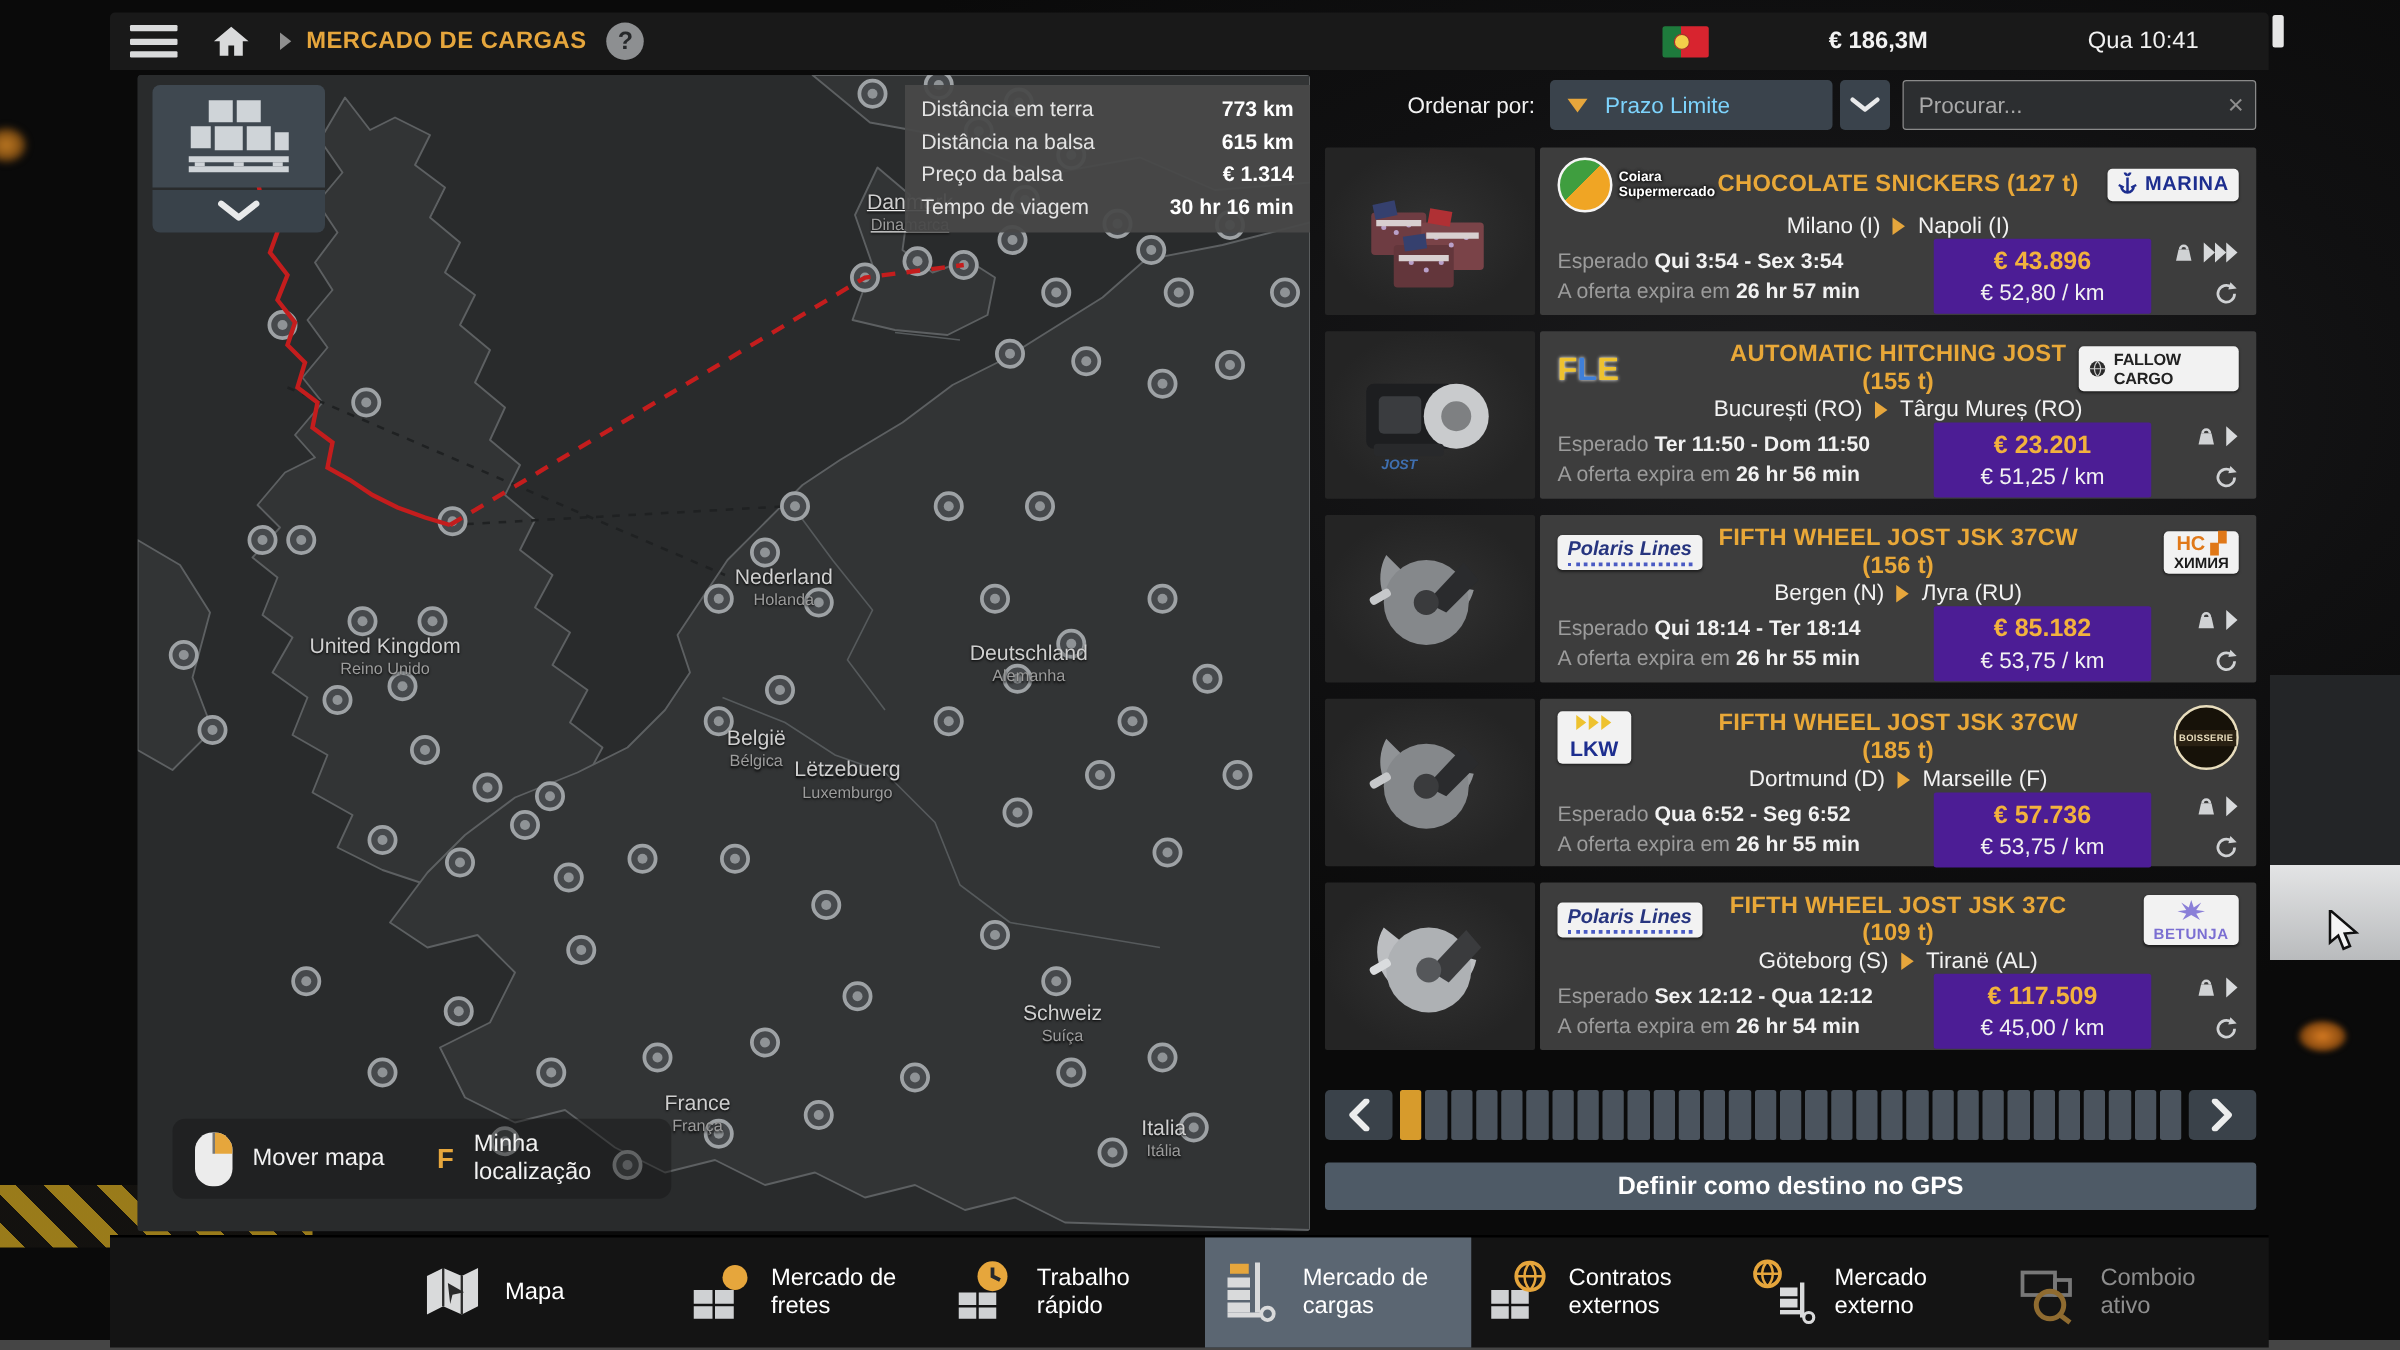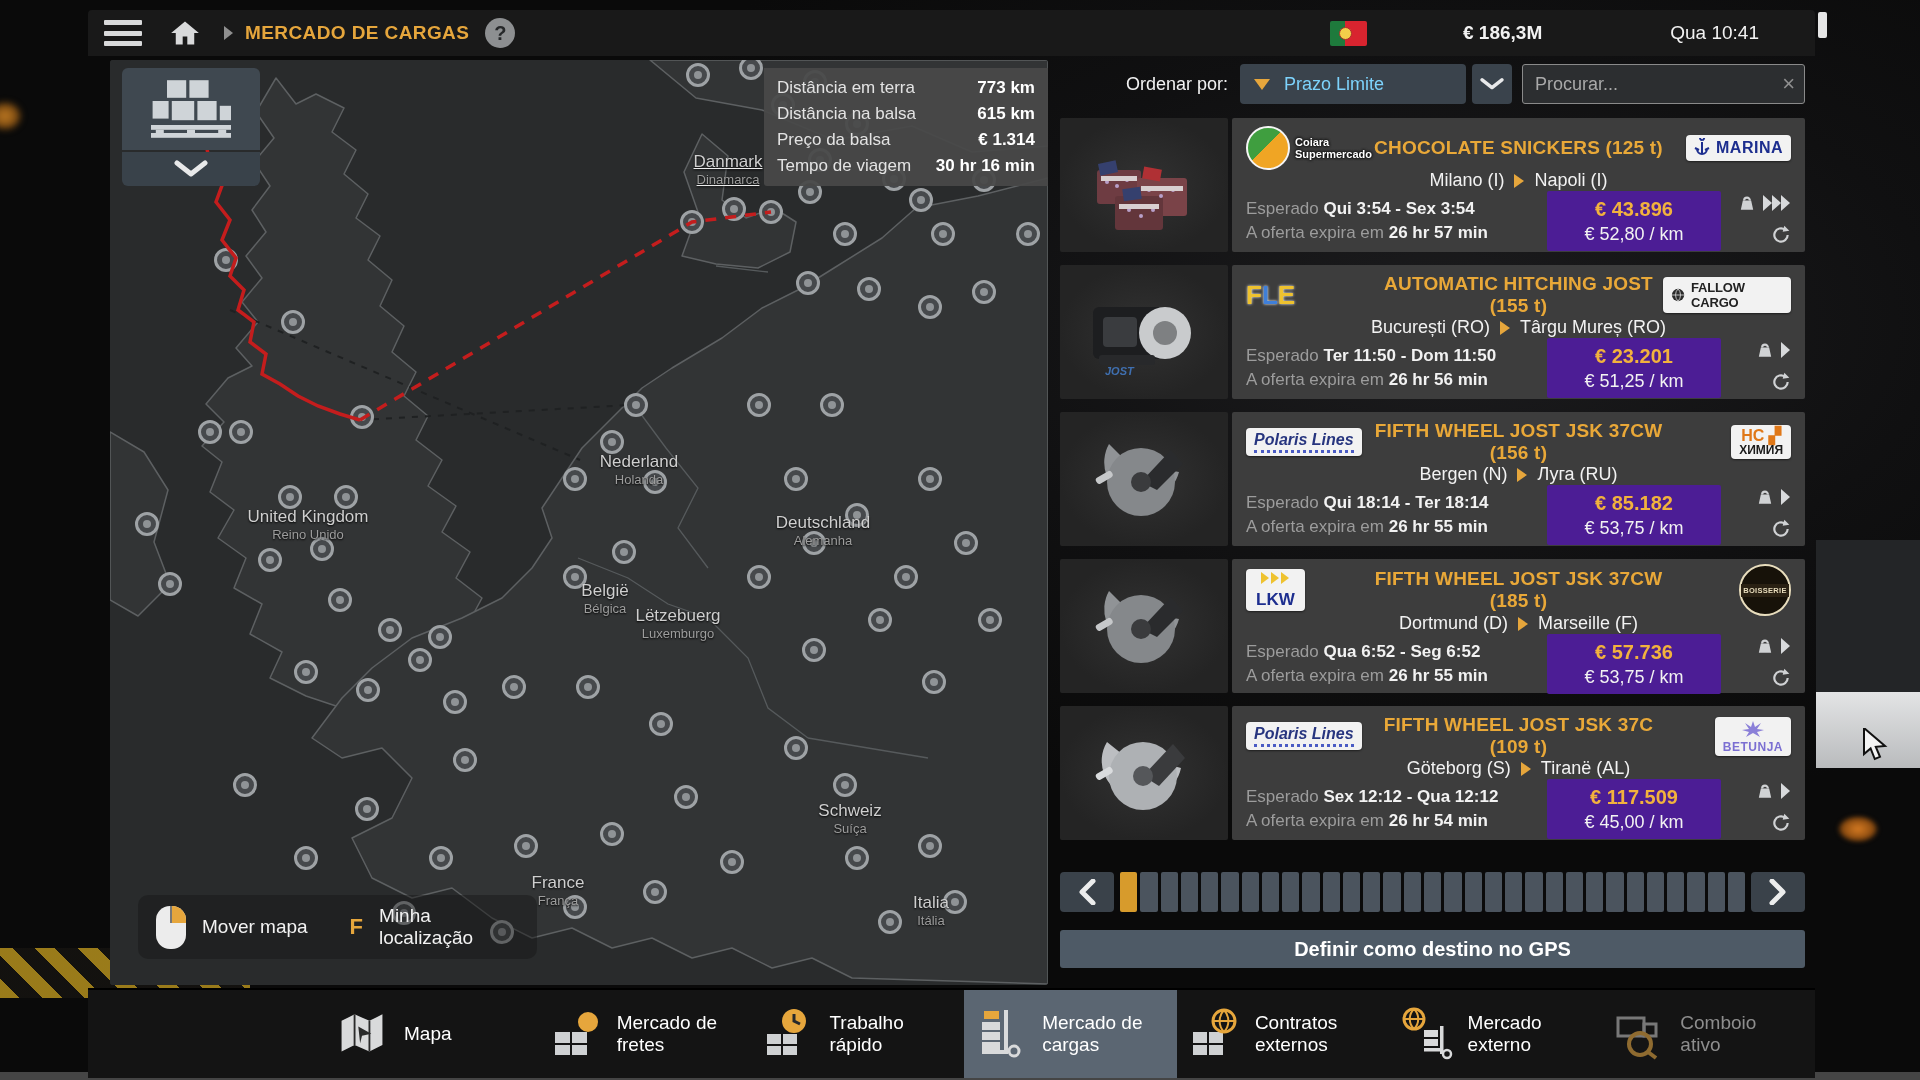--- a/index.html
+++ b/index.html
@@ -34,21 +34,21 @@
   .flag:after{content:"";position:absolute;left:9px;top:6px;width:13px;height:13px;border-radius:50%;
     background:#f3cf4a;border:1px solid #a8322b;box-sizing:border-box;}
   .money{margin-left:96px;font-size:19px;color:#f2f2f2;font-weight:bold;}
   .clock{margin-left:128px;font-size:19px;color:#f2f2f2;}
   
   .map-panel{position:absolute;left:110px;top:60px;width:938px;height:925px;background:#292b2c;border-radius:3px;overflow:hidden;}
   .map-svg{position:absolute;inset:0;width:100%;height:100%;}
   .country-label{position:absolute;transform:translate(-50%,0);text-align:center;pointer-events:none;}
   .country-label .cname{font-size:17px;color:#cfcfcf;text-shadow:0 1px 2px #000;}
   .country-label .csub{font-size:13px;color:#9d9d9d;text-shadow:0 1px 2px #000;}
-  .info-box{position:absolute;right:0;top:8px;width:284px;background:rgba(72,72,72,.94);padding:7px 0;border-radius:0 0 0 3px;}
+  .info-box{position:absolute;right:0;top:8px;width:324px;background:rgba(72,72,72,.94);padding:7px 0;border-radius:0 0 0 3px;}
   .info-row{display:flex;justify-content:space-between;padding:2px 13px;font-size:17px;line-height:22px;}
   .info-row .lab{color:#e3e3e3;}
   .info-row .val{color:#fff;font-weight:bold;}
   .map-btn{position:absolute;left:12px;top:8px;width:138px;height:82px;background:#3f4850;border-radius:6px 6px 0 0;
     display:flex;align-items:center;justify-content:center;cursor:pointer;}
   .map-btn-collapse{position:absolute;left:12px;top:92px;width:138px;height:34px;background:#39424a;border-radius:0 0 6px 6px;
     display:flex;align-items:center;justify-content:center;cursor:pointer;}
   .map-controls{position:absolute;left:28px;bottom:26px;display:flex;align-items:center;gap:16px;
     background:rgba(22,22,22,.45);padding:10px 26px 10px 18px;border-radius:10px;}
   .mouse{width:30px;height:43px;background:#ececec;border-radius:14px;position:relative;overflow:hidden;flex:none;}
@@ -338,21 +338,21 @@
         <circle cx="780" cy="862" r="4" fill="#8f9396"></circle>
         <polyline fill="none" stroke="#c41d1d" stroke-width="3.5" points="96,84 100,104 114,120 106,142 120,160 112,180 126,198 120,216 134,230 128,250 144,262 140,282 156,294 152,314 170,324 188,336 208,346 230,354 250,360"></polyline>
         <path fill="none" stroke="#c41d1d" stroke-width="3.5" stroke-dasharray="11 9" d="M250,360 L582,162 L661,152"></path>
         <polygon points="90,58 112,68 90,78" fill="#46b33c"></polygon>
       </svg>
     <div id="mapLabels">
         <div class="country-label" style="left: 618px; top: 92px; text-decoration: underline;">
           <div class="cname">Danmark</div>
           <div class="csub">Dinamarca</div>
         </div>
-        <div class="country-label" style="left: 529px; top: 392px;">
+        <div class="country-label" style="left: 517px; top: 392px;">
           <div class="cname">Nederland</div>
           <div class="csub">Holanda</div>
         </div>
         <div class="country-label" style="left: 198px; top: 447px;">
           <div class="cname">United Kingdom</div>
           <div class="csub">Reino Unido</div>
         </div>
         <div class="country-label" style="left: 713px; top: 453px;">
           <div class="cname">Deutschland</div>
           <div class="csub">Alemanha</div>
@@ -470,21 +470,21 @@
             </svg>
           </div>
       <div class="card-body">
         <div class="crow1">
           <div class="badge-slot">
                 <div class="coiara">
                   <div class="ball"></div>
                   <div class="ctxt">Coiara<br>Supermercado</div>
                 </div>
               </div>
-          <div class="card-title">CHOCOLATE SNICKERS (125 t)</div>
+          <div class="card-title">CHOCOLATE SNICKERS (127 t)</div>
           <div class="badge-slot right">
                 <div class="pill">
                   <svg width="16" height="20" viewBox="0 0 16 20">
                     <path d="M8,2 a2,2 0 1 1 0.1,0 M8,4 V16 M3,11 a5,5 0 0 0 10,0 M1,10 L5,12 M15,10 L11,12" stroke="#1d2e8f" stroke-width="2" fill="none"></path>
                   </svg>
                   <span class="logo-marina">MARINA</span>
                 </div>
               </div>
         </div>
         <div class="crow2">

